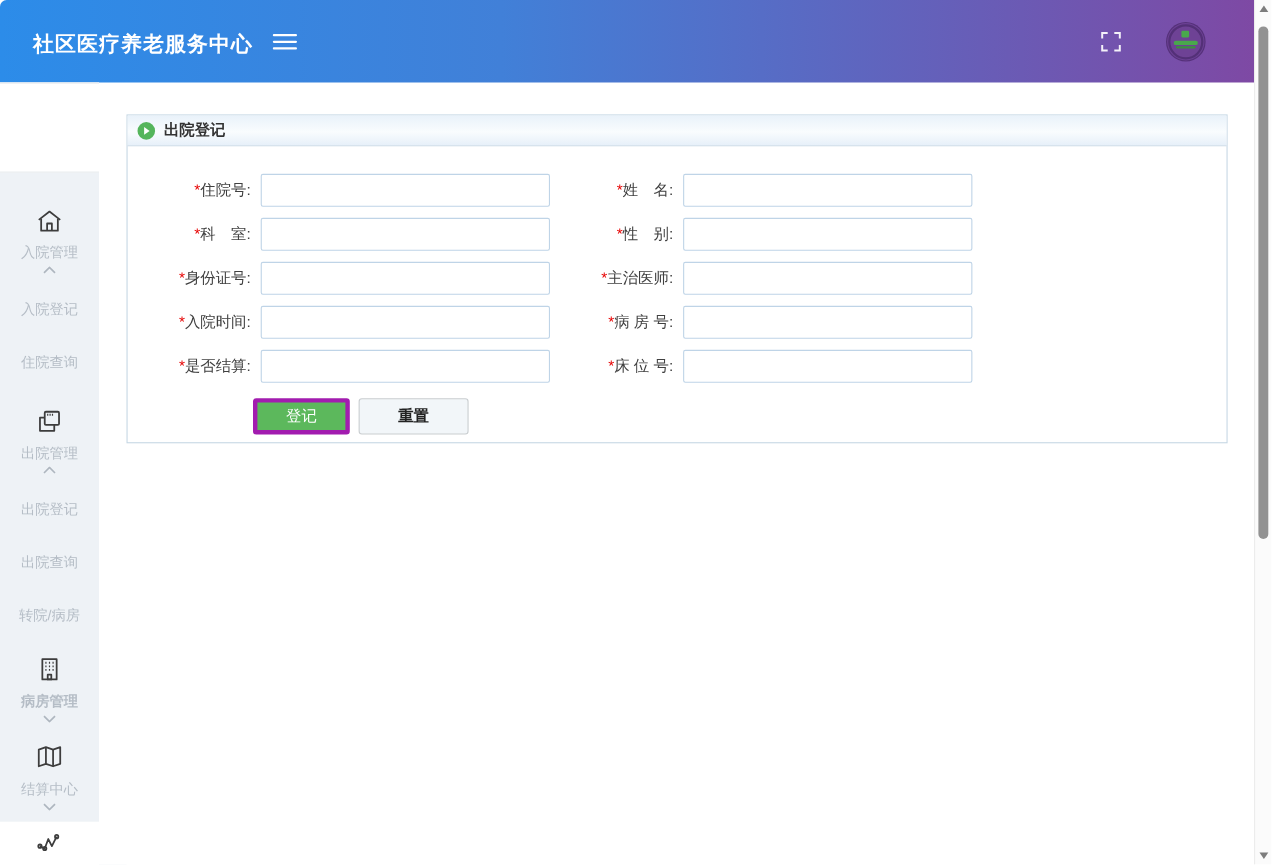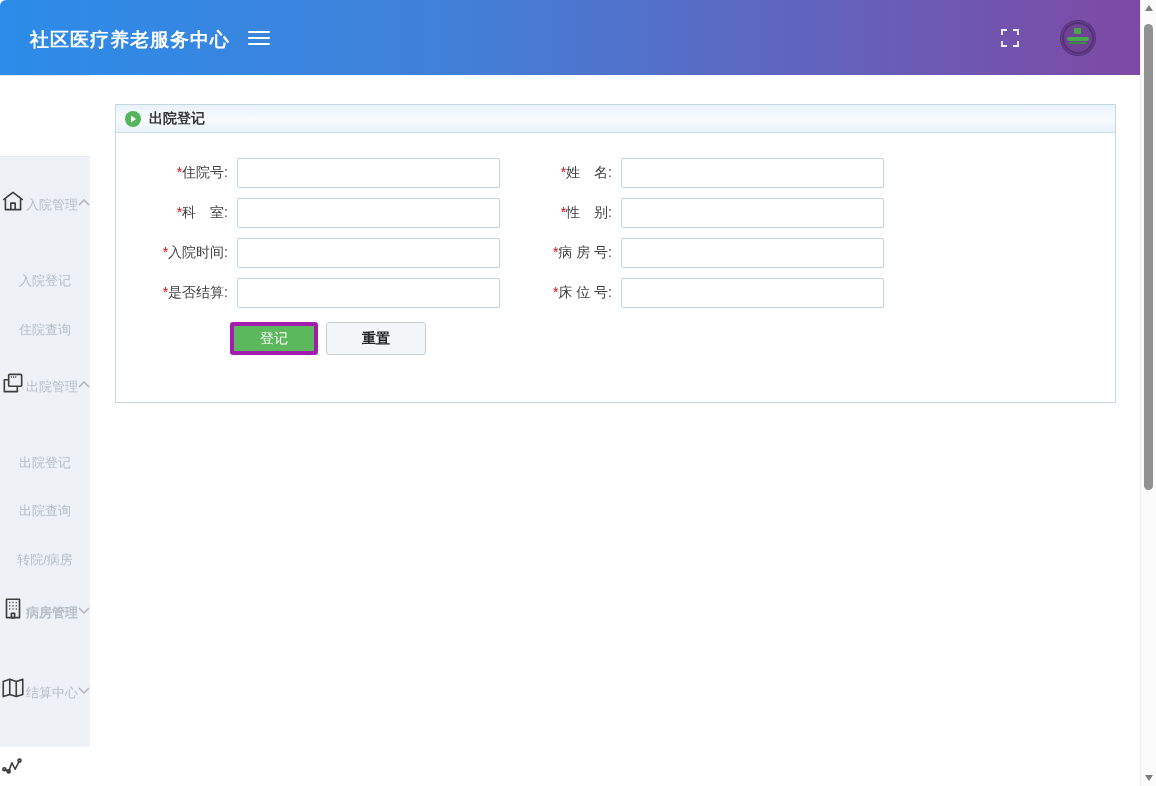--- a/index.html
+++ b/index.html
@@ -14,21 +14,21 @@
   .menu-btn { position:absolute; left:248px; top:31px; width:22px; height:14px; cursor:pointer; }
   .menu-btn div { height:2px; background:#fff; border-radius:1px; margin-bottom:4px; }
   .fs-btn { position:absolute; left:999px; top:27px; width:22px; height:22px; cursor:pointer; }
   .avatar { position:absolute; left:1060px; top:20px; width:36px; height:36px; border-radius:50%;
             background:#6b4094; border:1px solid rgba(80,45,115,.8); cursor:pointer; overflow:hidden; }
 
   
   .sidebar { position:absolute; left:0; top:75px; width:90px; height:711px; background:#fff; }
   .sidebar-top { height:82px; background:#fff; border-top:1px solid #e4e8eb; border-bottom:1px solid #e4e8eb; }
   .sidebar-menu-bg { position:absolute; left:0; top:82px; width:90px; height:590px; background:#eef2f6; }
-  .sgroup { position:absolute; left:0; width:90px; display:flex; flex-direction:row; align-items:center; cursor:pointer; }
+  .sgroup { position:absolute; left:0; width:90px; display:flex; flex-direction:column; align-items:center; cursor:pointer; }
   .sgroup .glabel { margin-top:7px; font-size:13px; color:#b5bdc6; }
   .sgroup .chev { margin-top:3px; line-height:0; }
   .slink { position:absolute; left:0; width:90px; height:18px; line-height:18px; text-align:center;
            font-size:13px; color:#b5bdc6; cursor:pointer; }
   .icon24 { line-height:0; }
 
   
   .gap-strip { position:absolute; left:90px; top:403px; width:25px; height:383px; background:#eef2f6; }
 
   
@@ -188,20 +188,26 @@
         <span class="flabel"><i class="star">*</i><span>姓　名:</span></span>
         <input class="finput" type="text" value="" style="">
       </div>
       <div class="frow">
         <span class="flabel"><i class="star">*</i><span>科　室:</span></span>
         <input class="finput" type="text" value="" style="">
         <span class="flabel"><i class="star">*</i><span>性　别:</span></span>
         <input class="finput" type="text" value="" style="">
       </div>
       <div class="frow">
+        <span class="flabel"><i class="star">*</i><span>身份证号:</span></span>
+        <input class="finput" type="text" value="" style="">
+        <span class="flabel"><i class="star">*</i><span>主治医师:</span></span>
+        <input class="finput" type="text" value="" style="">
+      </div>
+      <div class="frow">
         <span class="flabel"><i class="star">*</i><span>入院时间:</span></span>
         <input class="finput" type="text" value="" style="">
         <span class="flabel"><i class="star">*</i><span>病 房 号:</span></span>
         <input class="finput" type="text" value="" style="">
       </div>
       <div class="frow">
         <span class="flabel"><i class="star">*</i><span>是否结算:</span></span>
         <input class="finput" type="text" value="" style="">
         <span class="flabel"><i class="star">*</i><span>床 位 号:</span></span>
         <input class="finput" type="text" value="" style="">

